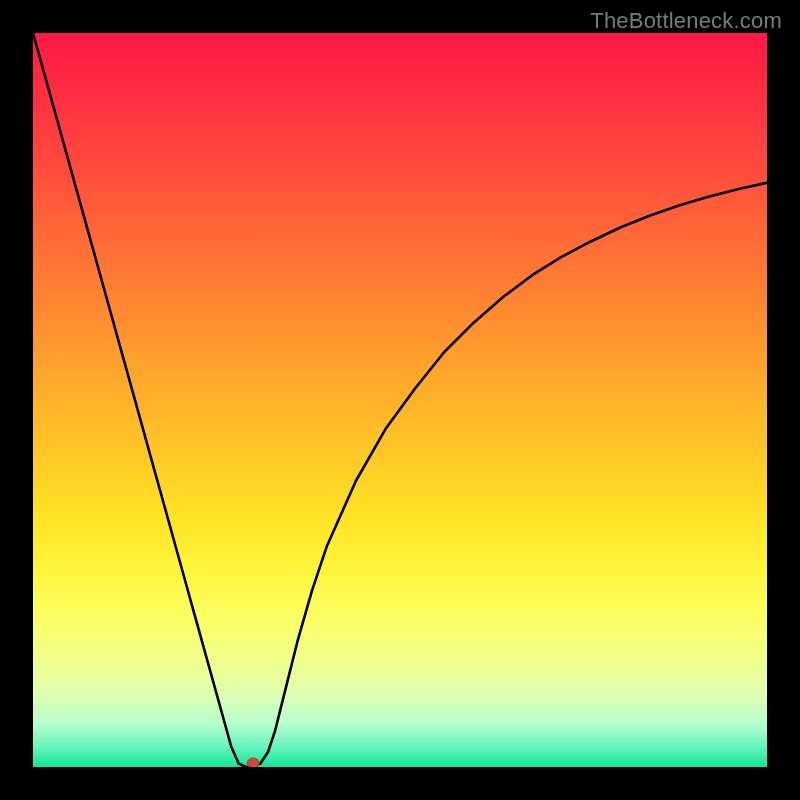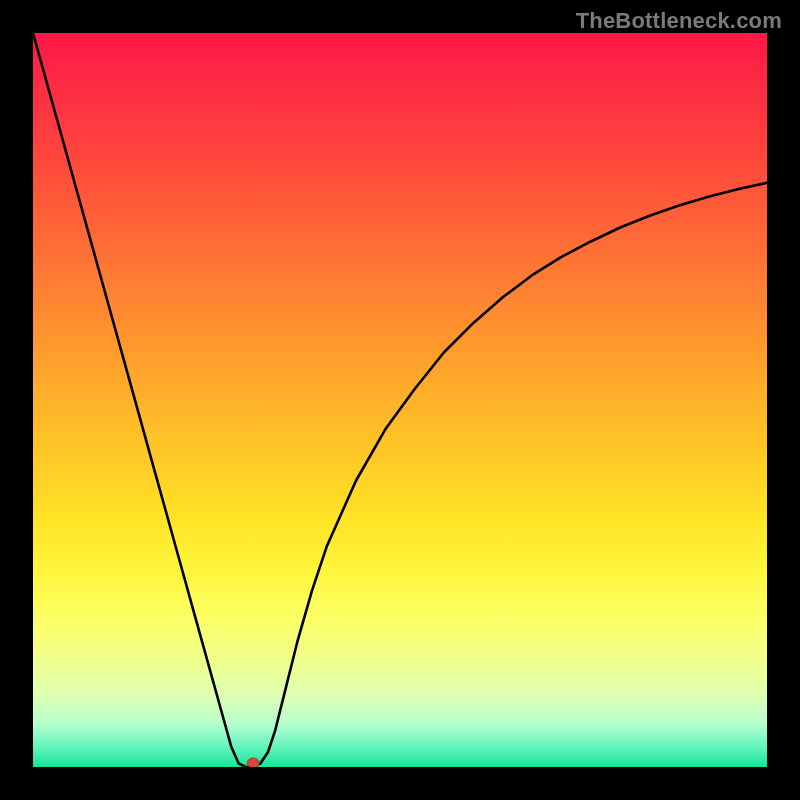--- a/index.html
+++ b/index.html
@@ -49,21 +49,21 @@
     width: 734px;
     height: 734px;
     display: block;
   }
   .watermark {
     position: absolute;
     top: 8px;
     right: 18px;
     color: #7a7a7a;
     font-size: 22px;
-    font-weight: 700;
+    font-weight: 400;
     letter-spacing: 0.2px;
     user-select: none;
   }
 </style>
 </head>
 <body>
 
 <div class="frame">
   <div class="plot-area">
     <svg class="curve-layer" viewBox="0 0 734 734" preserveAspectRatio="none">

